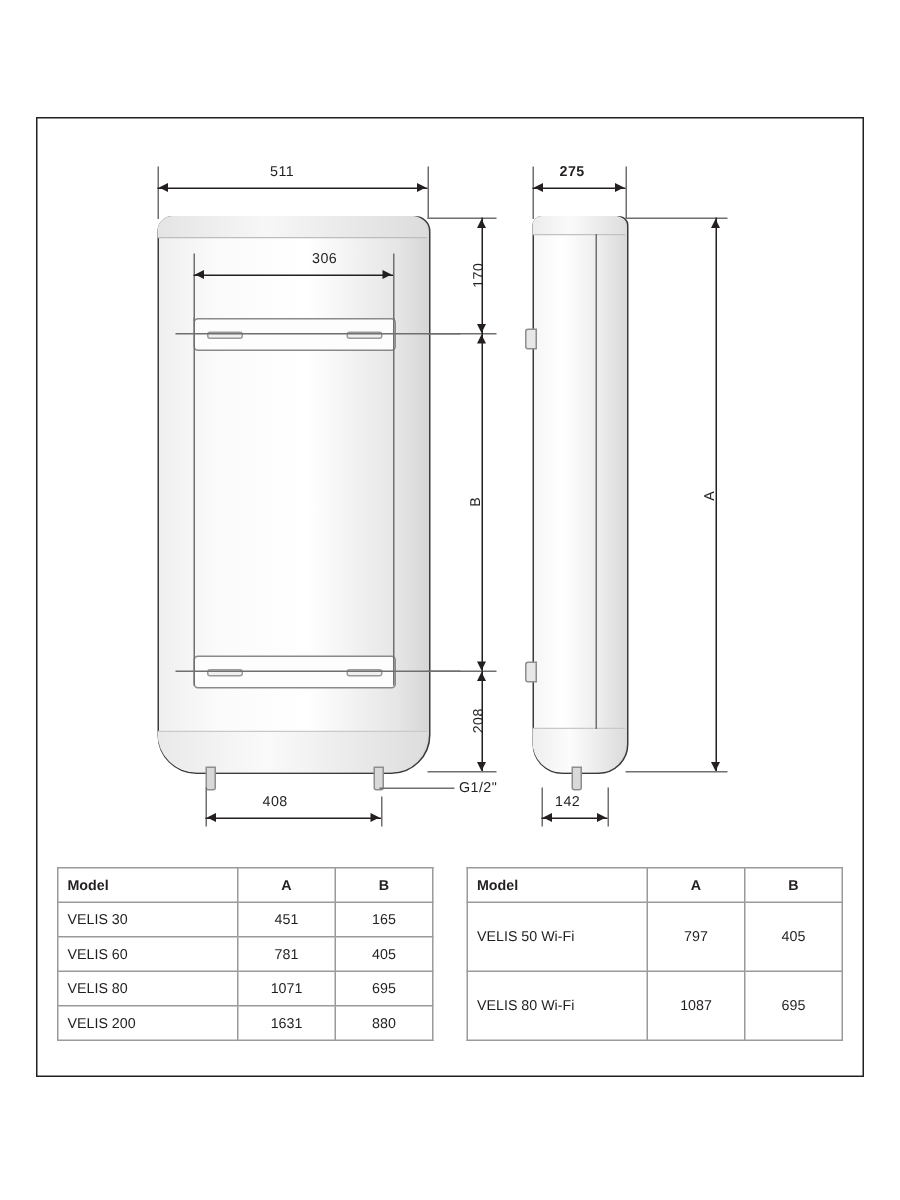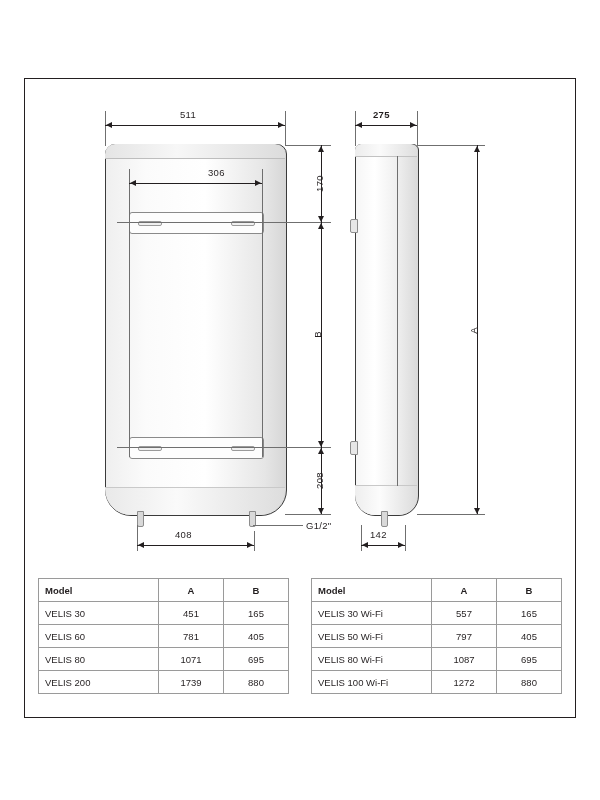--- a/index.html
+++ b/index.html
@@ -182,51 +182,41 @@
           <td class="c">781</td>
           <td class="c">405</td>
         </tr>
         <tr>
           <td class="m">VELIS 80</td>
           <td class="c">1071</td>
           <td class="c">695</td>
         </tr>
         <tr>
           <td class="m">VELIS 200</td>
-          <td class="c">1739</td>
+          <td class="c">1631</td>
           <td class="c">880</td>
         </tr>
       </tbody>
     </table>
 
     <table class="t">
       <thead>
         <tr>
           <th class="m">Model</th>
           <th class="c">A</th>
           <th class="c">B</th>
         </tr>
       </thead>
       <tbody>
         <tr>
-          <td class="m">VELIS 30 Wi-Fi</td>
-          <td class="c">557</td>
-          <td class="c">165</td>
-        </tr>
-        <tr>
           <td class="m">VELIS 50 Wi-Fi</td>
           <td class="c">797</td>
           <td class="c">405</td>
         </tr>
         <tr>
           <td class="m">VELIS 80 Wi-Fi</td>
           <td class="c">1087</td>
           <td class="c">695</td>
-        </tr>
-        <tr>
-          <td class="m">VELIS 100 Wi-Fi</td>
-          <td class="c">1272</td>
-          <td class="c">880</td>
         </tr>
       </tbody>
     </table>
   </div>
 </div>
 
 </body></html>

